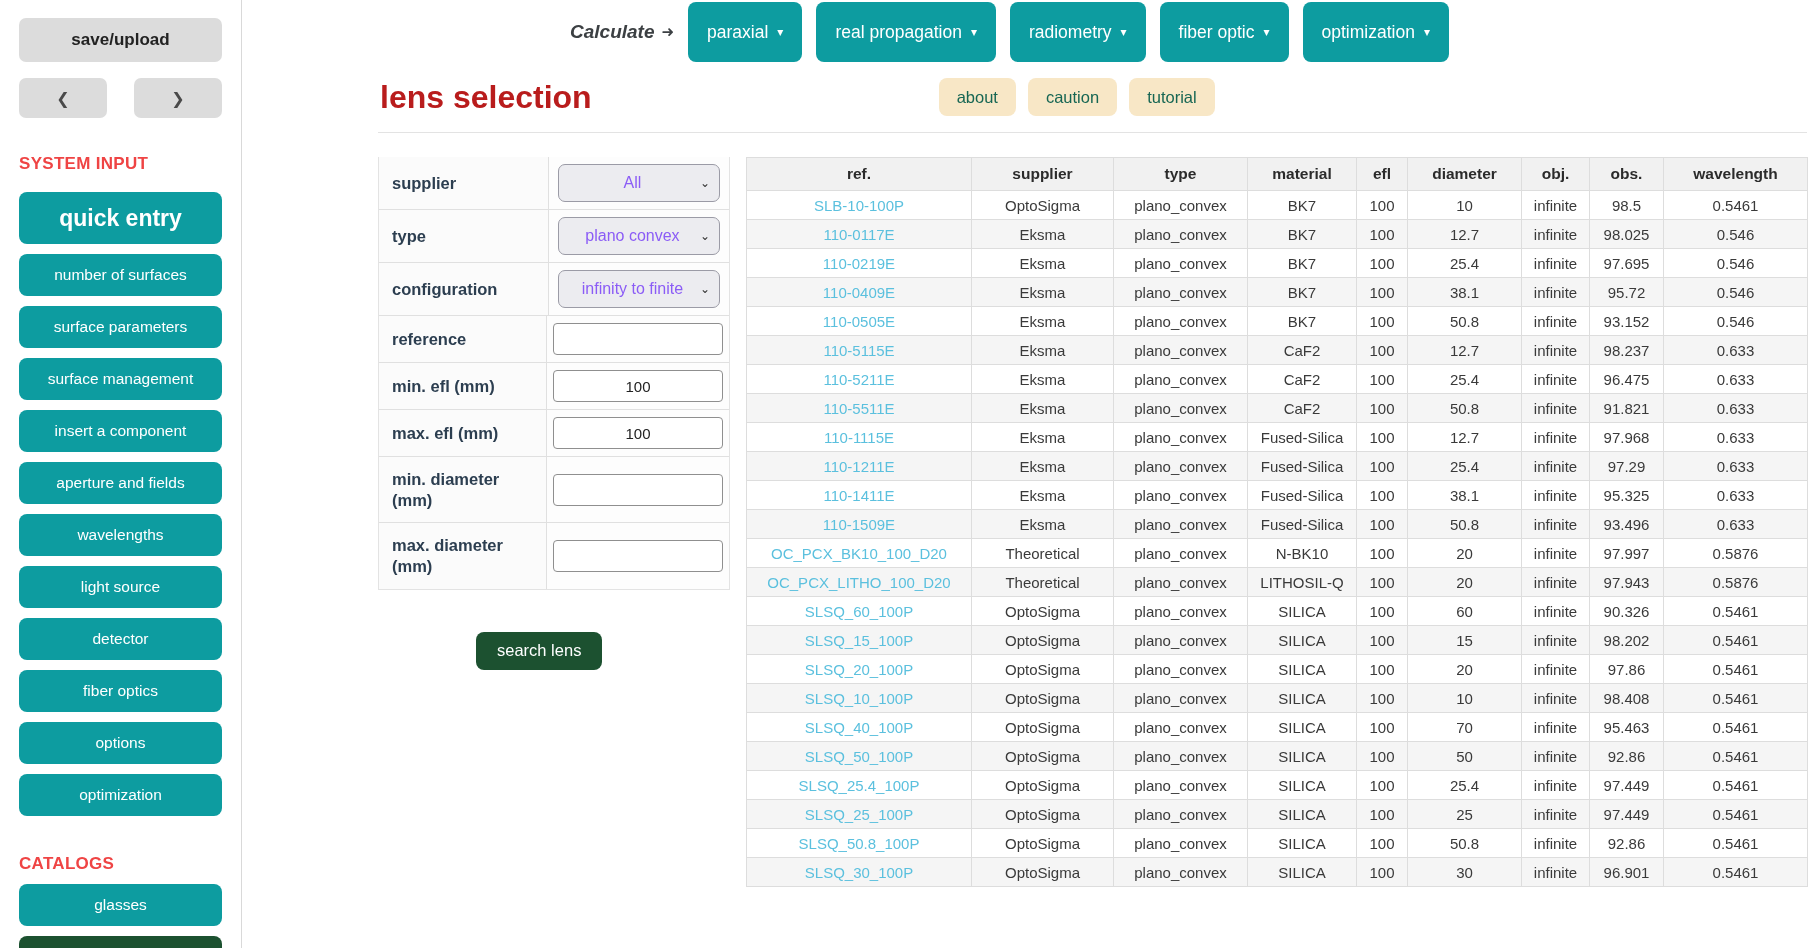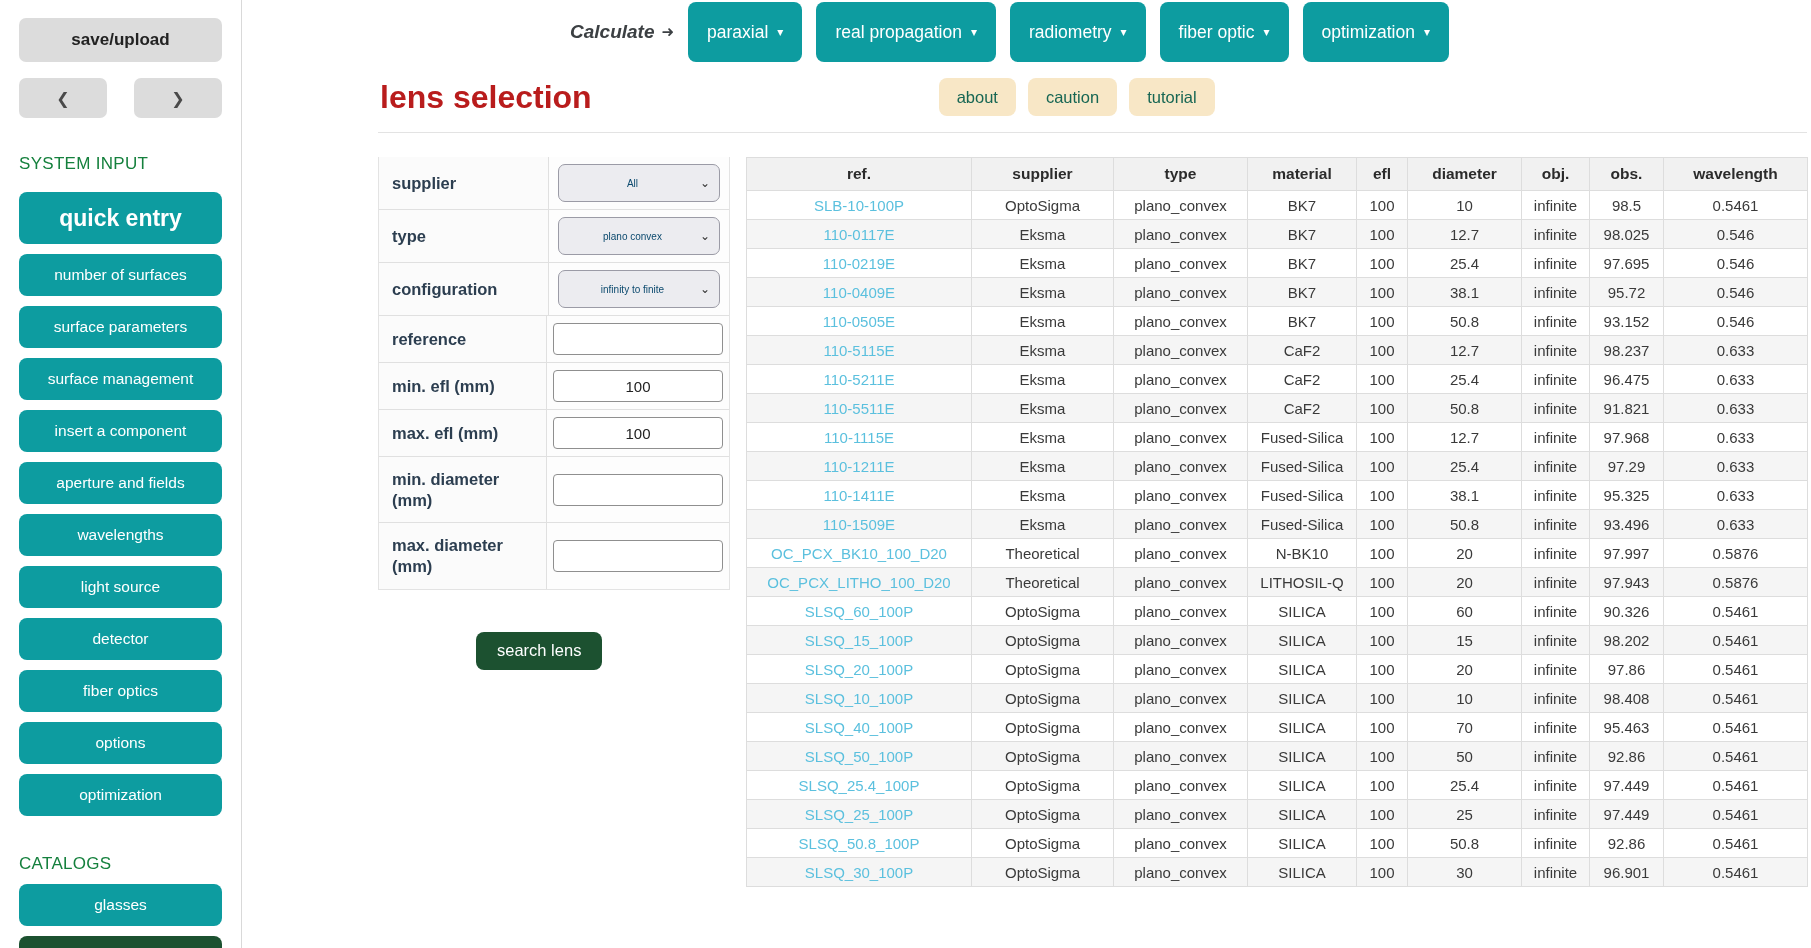--- a/index.html
+++ b/index.html
@@ -11,21 +11,21 @@
     font-family:"Liberation Sans","DejaVu Sans",sans-serif; color:var(--ink);}
   .page{display:flex; width:1811px; height:948px;}
 
   
   .sidebar{width:242px; min-width:242px; border-right:1px solid #d9d9d9; padding:18px 19px 0 19px;}
   .gray-btn{background:var(--gray-btn); border:none; border-radius:7px; width:100%; height:44px;
     font-weight:bold; font-size:17px; color:#222; text-align:center; line-height:44px; cursor:pointer;}
   .nav-arrows{display:flex; justify-content:space-between; margin-top:16px;}
   .arrow-btn{background:var(--gray-btn); border-radius:7px; width:88px; height:40px;
     display:flex; align-items:center; justify-content:center; font-size:16px; color:#4a4a4a; cursor:pointer;}
-  .side-heading{margin-top:36px; font-weight:normal; font-size:17px; color:#15803d; letter-spacing:.3px;}
+  .side-heading{margin-top:36px; font-weight:bold; font-size:17px; color:#ef4444; letter-spacing:.3px;}
   .quick-entry{margin-top:18px; background:var(--teal); color:#fff; border-radius:8px; height:52px;
     display:flex; align-items:center; justify-content:center; font-size:23px; font-weight:bold; cursor:pointer;}
   .side-btn{margin-top:10px; background:var(--teal); color:#fff; border-radius:8px; height:42px;
     display:flex; align-items:center; justify-content:center; font-size:15.5px; cursor:pointer;}
   .side-btn.active{background:var(--dark-green); font-weight:bold; font-size:17px;}
   .catalogs-heading{margin-top:38px;}
 
   
   .main{flex:1; position:relative;}
   .topnav{display:flex; align-items:center; gap:14px; margin:10px 0 0 328px; height:44px;}
@@ -47,21 +47,21 @@
   
   .filter-panel{width:352px; min-width:352px;}
   .filter-table{border:1px solid #e3e3e3; border-top:none;}
   .form-row{display:flex; border-bottom:1px solid #e0e0e0; background:#fbfbfb;}
   .form-row:last-child{border-bottom:none;}
   .form-label{width:170px; border-right:1px solid #e0e0e0; padding:12px 6px 12px 13px;
     font-weight:bold; font-size:16.5px; color:var(--label-ink); display:flex; align-items:center; line-height:1.25;}
   .form-control{flex:1; display:flex; align-items:center; justify-content:center; padding:7px 6px; background:#fdfdfd;}
   .select{width:162px; height:38px; background:#ececf0; border:1px solid #9b9ba6; border-radius:7px;
     display:flex; align-items:center; padding:0 9px 0 6px; cursor:pointer;}
-  .select .sel-value{flex:1; text-align:center; font-size:10px; color:#0c4a6e;}
+  .select .sel-value{flex:1; text-align:center; font-size:16px; color:#8b5cf6;}
   .select .sel-caret{font-size:12px; color:#333;}
   .text-input{width:170px; height:32px; background:#fff; border:1px solid #8f8f8f; border-radius:4px;
     font-size:15px; text-align:center; color:#222; font-family:inherit;}
   .search-btn{margin:42px 0 0 98px; background:var(--dark-green); color:#fff; border:none; border-radius:8px;
     height:38px; padding:0 21px; font-size:16.5px; cursor:pointer;}
 
   
   .results{margin-left:16px;}
   table{border-collapse:collapse; table-layout:fixed; width:1061px; font-size:15px;}
   th,td{border:1px solid #ddd; text-align:center; overflow:hidden; white-space:nowrap;}

